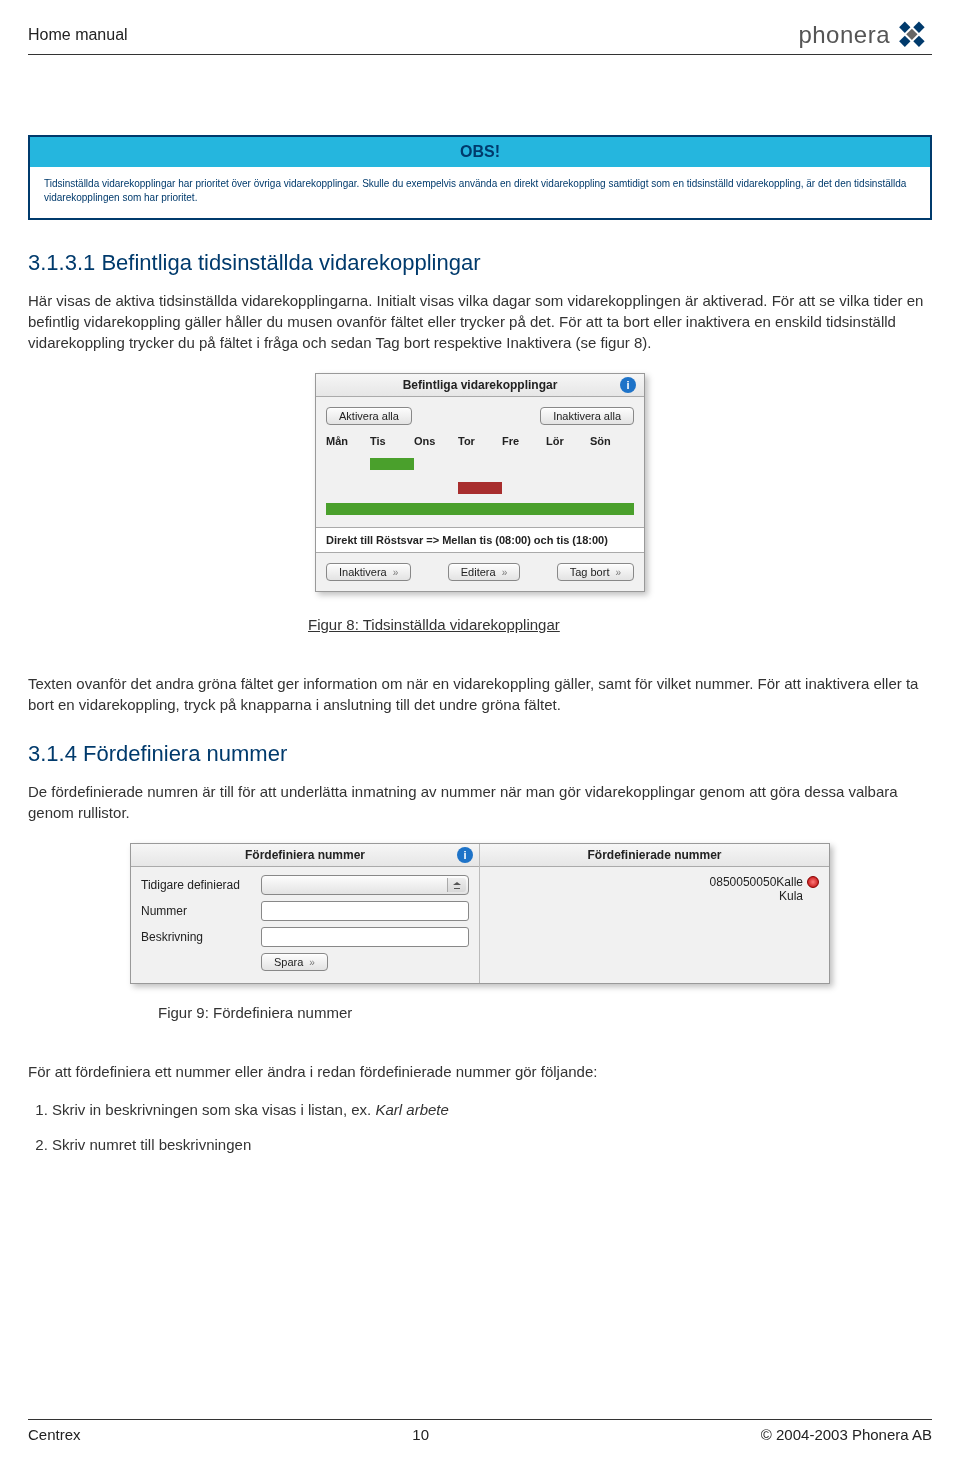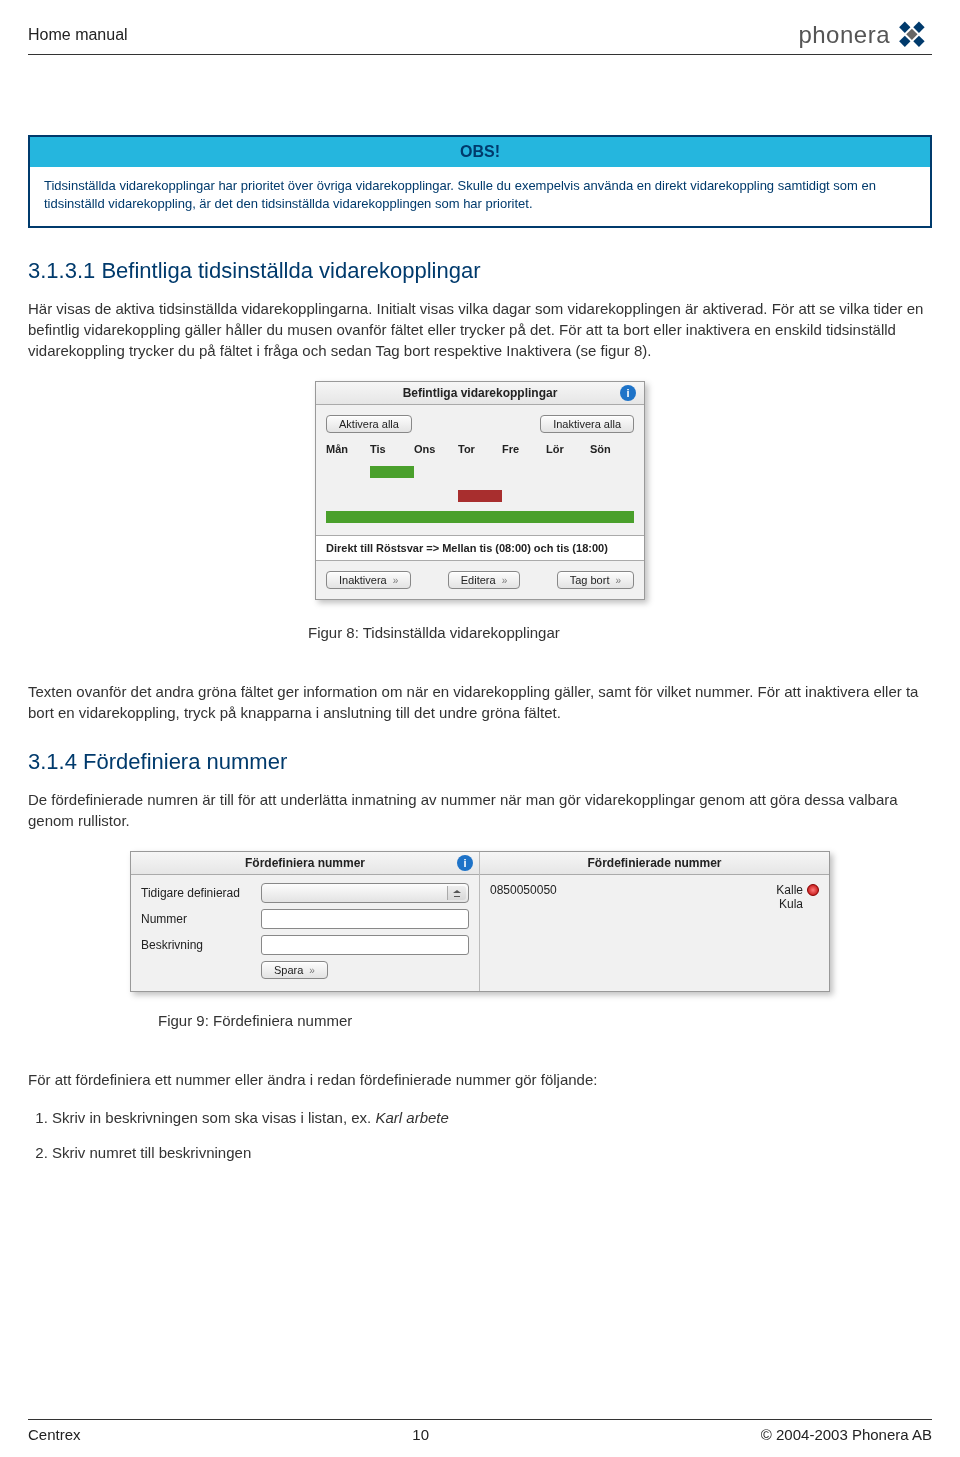--- a/index.html
+++ b/index.html
@@ -50,21 +50,21 @@
     background: #25b6de;
     color: #003a6c;
     font-weight: bold;
     font-size: 16px;
     text-align: center;
     padding: 6px 0;
   }
   .callout-body {
     padding: 10px 14px 14px 14px;
     color: #003a6c;
-    font-size: 13px;
+    font-size: 10px;
     line-height: 1.35;
   }
   h3.section {
     color: #003a6c;
     font-size: 22px;
     font-weight: normal;
     margin: 26px 0 14px 0;
   }
   p.body {
     color: #333;
@@ -75,20 +75,21 @@
     text-align: center;
     margin: 20px 0 28px 0;
   }
   .fig-caption {
     text-align: left;
     margin-left: 280px;
     margin-top: 24px;
     margin-bottom: 40px;
     color: #333;
     font-size: 15px;
+    text-decoration: underline;
   }
   
   .panel8 {
     display: inline-block;
     width: 330px;
     text-align: left;
     border: 1px solid #999;
     box-shadow: 3px 3px 6px rgba(0,0,0,.25);
     background: #f1f1f1;
     font-size: 12px;
@@ -254,23 +255,22 @@
     border: 1px solid #888;
     background: #fff;
     border-radius: 3px;
   }
   .form-submit {
     margin-left: 120px;
   }
   .list-body {
     padding: 8px 10px;
     display: flex;
-    justify-content: space-between;
+    justify-content: flex-end;
     align-items: flex-start;
-    gap: 36px;
   }
   .list-num { font-size: 12px; }
   .list-right {
     display: flex;
     align-items: flex-start;
     gap: 4px;
     font-size: 12px;
     text-align: right;
   }
   .del-dot {

